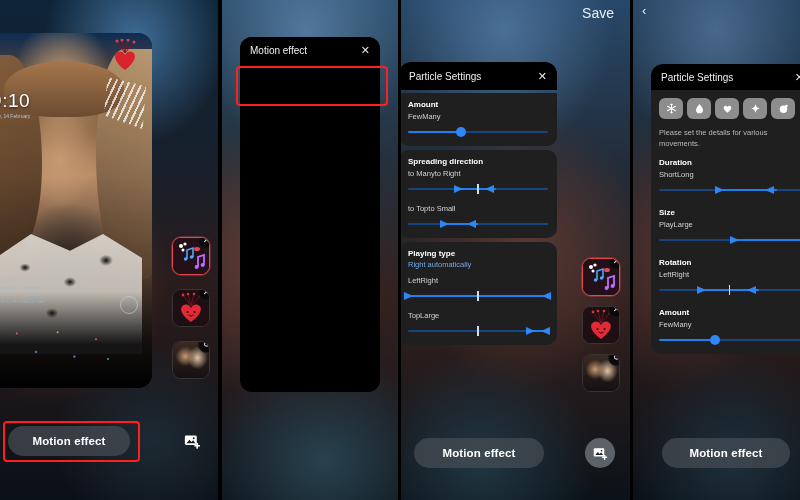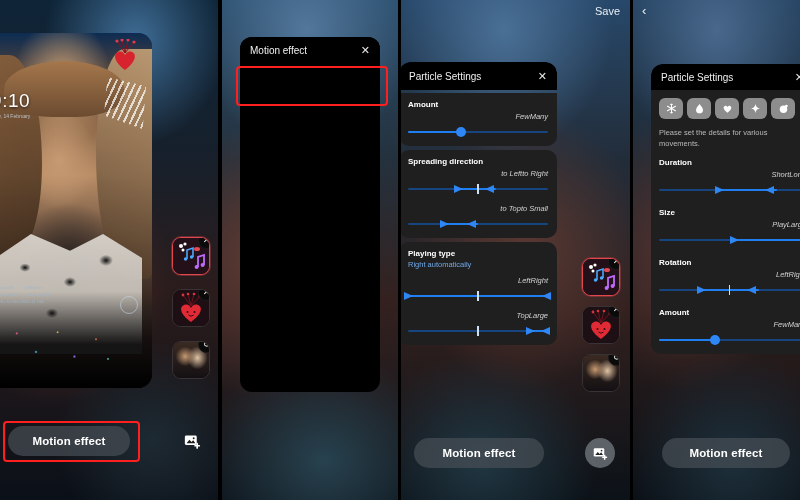--- a/index.html
+++ b/index.html
@@ -106,37 +106,37 @@
       margin:3px 6px 0;border-radius:14px;background:#3a3a3a;}
   .offrow span{color:#fff;font-size:9.5px;font-weight:700;}
   .toggle{width:26px;height:13px;border-radius:7px;background:#6e6e6e;position:relative;}
   .toggle i{position:absolute;left:1px;top:1px;width:11px;height:11px;border-radius:50%;background:#fff;}
 
   .prev{position:absolute;display:flex;align-items:center;justify-content:center;height:32px;border-radius:16px;
       background:rgba(72,80,86,.6);color:#fff;font-size:11.5px;font-weight:700;}
 
   .card{background:#1f1f1f;border-radius:10px;padding:7px 9px 9px;}
   .lbl{color:#fff;font-size:8px;font-weight:700;margin-bottom:3px;}
-  .ends{display:flex;justify-content:flex-end;color:#d2d2d2;font-size:7.5px;margin-bottom:6px;font-style:italic;}
+  .ends{display:flex;justify-content:flex-start;color:#d2d2d2;font-size:7.5px;margin-bottom:6px;}
   .sublink{color:#6fa8e8;font-size:7.5px;margin:-1px 0 7px;}
 
   .track{position:relative;height:10px;}
   .track .dim{position:absolute;left:0;right:0;top:4px;height:2px;background:#17457f;border-radius:2px;}
   .track .fill{position:absolute;top:4px;height:2px;background:#1f7ef0;border-radius:2px;}
   .knob{position:absolute;top:0;width:10px;height:10px;border-radius:50%;background:#2f86f5;transform:translateX(-5px);}
   .triR{position:absolute;top:1px;width:0;height:0;border-top:4px solid transparent;border-bottom:4px solid transparent;border-left:9px solid #2f86f5;}
   .triL{position:absolute;top:1px;width:0;height:0;border-top:4px solid transparent;border-bottom:4px solid transparent;border-right:9px solid #2f86f5;}
   .tick{position:absolute;top:0;width:1.4px;height:10px;background:#cfe0f5;}
 
   .ptypes{display:flex;gap:4px;padding:4px 0 0;}
   .ptype{width:24px;height:21px;border-radius:6px;background:#8d8d8d;display:flex;align-items:center;justify-content:center;}
   .desc{color:#b9b9b9;font-size:7.5px;line-height:11px;margin:8px 0 9px;}
 
   .topbar{position:absolute;top:0;left:0;right:0;height:26px;}
-  .save{position:absolute;right:10px;top:5px;color:#e9eef4;font-size:11px;}
+  .save{position:absolute;right:16px;top:5px;color:#e9eef4;font-size:14px;}
   .back{position:absolute;left:9px;top:4px;color:#e9eef4;font-size:13px;line-height:1;}
 </style>
 </head>
 <body>
 
 <div class="stage">
 
   <div class="panel p1">
     <div class="wall a"></div>
 
@@ -278,21 +278,21 @@
         <div class="track">
           <div class="dim"></div>
             <div class="fill" style="left:0;width:38%"></div>
           <div class="knob" style="left:38%"></div>
         </div>
       </div>
 
       <div class="card" style="margin:4px 0 0;">
         <div class="lbl">Spreading direction</div>
         <div class="ends">
-          <span>to Left</span>
+          <span>to Many</span>
           <span>to Right</span>
         </div>
         <div class="track" style="margin-bottom:10px">
           <div class="dim"></div>
             <div class="fill" style="left:37%;width:26%"></div>
           <div class="triR" style="left:33%"></div>
             <div class="triL" style="left:55%"></div>
           <div class="tick" style="left:49.5%"></div>
         </div>
         <div class="ends">

